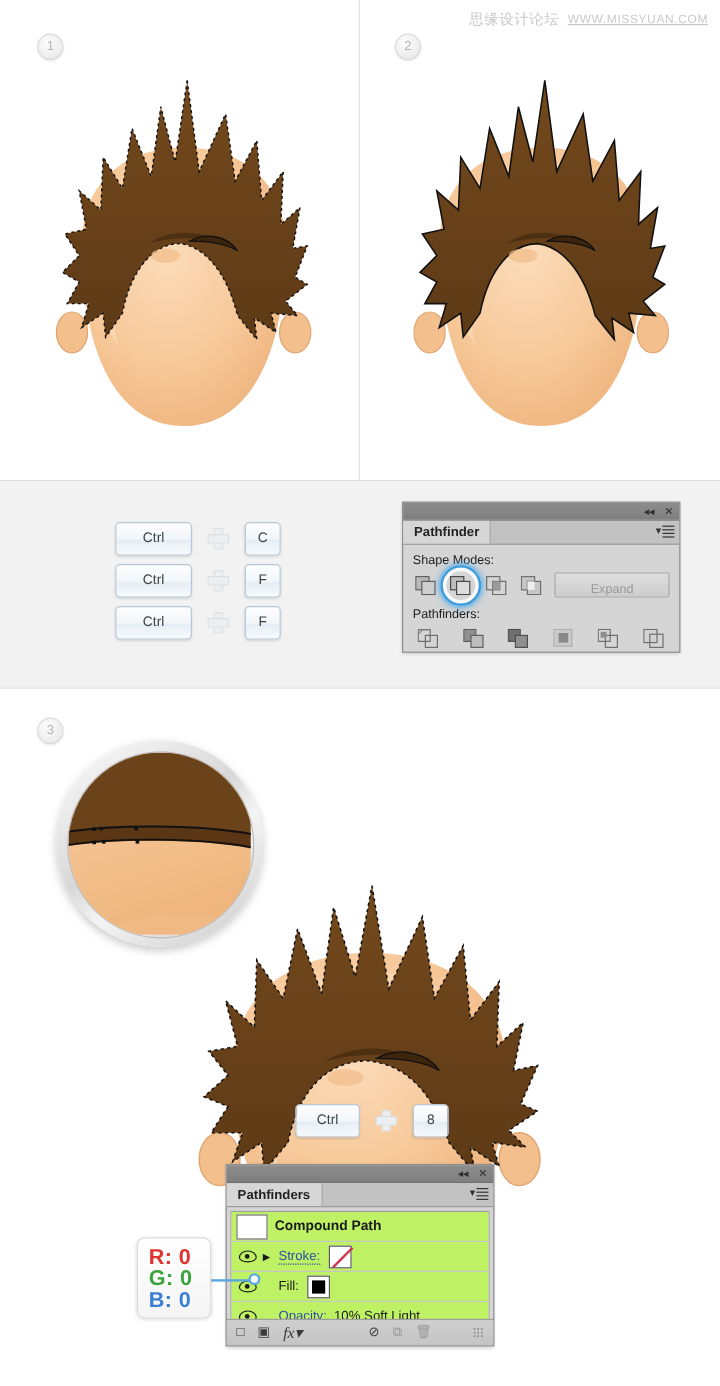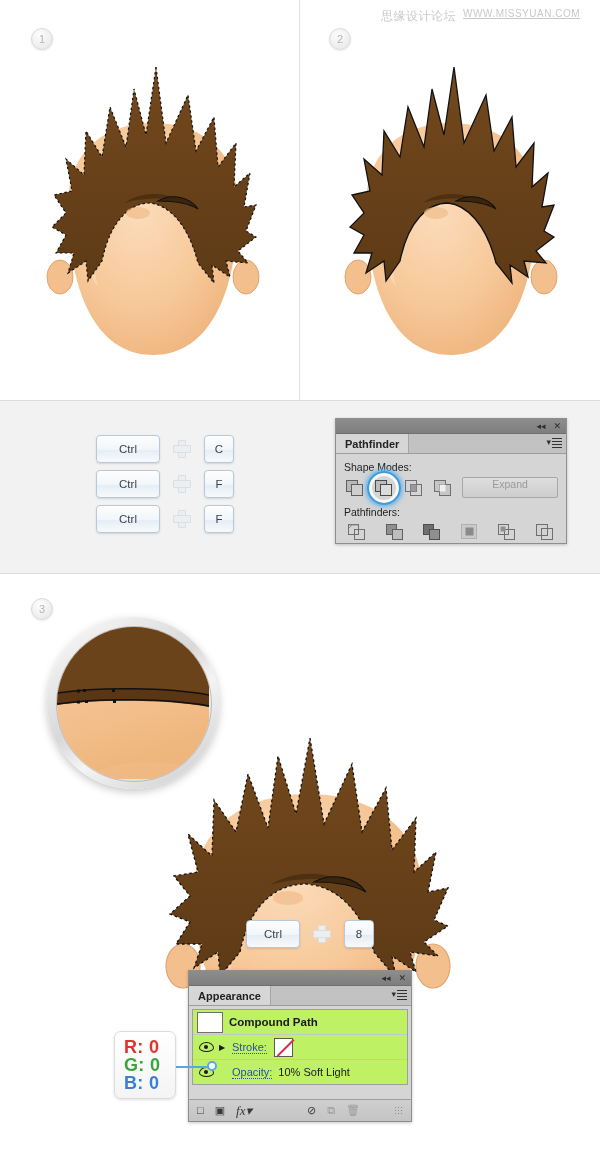--- a/index.html
+++ b/index.html
@@ -6,23 +6,23 @@
   body{
     width:600px;height:1155px;position:relative;overflow:hidden;
     background:#ffffff;
     font-family:"Liberation Sans",sans-serif;
     -webkit-font-smoothing:antialiased;
   }
   .stage{position:absolute;left:0;top:0;width:600px;height:1155px;}
 
   
   .watermark{
-    position:absolute;right:20px;top:8px;
+    position:absolute;right:10px;top:8px;
     color:#c9c9c9;font-size:11px;letter-spacing:.5px;white-space:nowrap;
-    display:flex;align-items:flex-start;gap:7px;
+    display:flex;align-items:center;gap:7px;
   }
   .wm-cn{font-size:12px;font-family:"DejaVu Sans",sans-serif;}
   .wm-en{font-size:10px;text-decoration:underline;}
 
   
   .sec-top{position:absolute;left:0;top:0;width:600px;height:401px;background:#fff;}
   .vdiv{position:absolute;left:299px;top:0;width:1px;height:401px;background:#e2e2e2;}
   .hdiv1{position:absolute;left:0;top:400px;width:600px;height:1px;background:#dcdcdc;}
   .sec-mid{position:absolute;left:0;top:401px;width:600px;height:172px;
            background:#f2f2f2;}
@@ -117,21 +117,21 @@
     position:absolute;left:50%;top:50%;transform:translate(-50%,-50%);
     width:30px;height:30px;border-radius:50%;
     border:2px solid #3b9de0;
     box-shadow:0 0 0 2px rgba(120,190,240,.45),inset 0 0 0 3px rgba(255,255,255,.85),
                0 0 5px 2px rgba(70,160,225,.55);
   }
   .expand{
     margin-left:auto;width:96px;height:19px;
     background:linear-gradient(180deg,#dedede,#cdcdcd);
     border:1px solid #a8a8a8;border-radius:2px;
-    display:flex;align-items:flex-start;justify-content:center;
+    display:flex;align-items:flex-end;justify-content:center;
     font-size:10.5px;color:#9a9a9a;
   }
   .pf-row2{display:flex;align-items:center;justify-content:space-between;
            padding:0 2px;margin-top:2px;}
 
   
   #appearance{left:188px;top:970px;width:224px;height:152px;}
   .ap-list{background:#eeeeee;margin:3px;border:1px solid #9e9e9e;}
   .ap-row{
     display:flex;align-items:center;height:24px;
@@ -453,21 +453,21 @@
     <span class="key narrow">8</span>
   </div>
 
   <div class="panel" id="appearance">
     <div class="panel-topbar">
       <span class="tb-ico">◂◂</span>
       <span class="tb-ico">✕</span>
     </div>
     <div class="panel-tabbar">
       <div class="panel-tab">
-        <span>Appearance</span>
+        <span>Pathfinders</span>
       </div>
       <div class="tab-menu">
         <span>▾</span>
         <span class="hamb">
             <i></i>
             <i></i>
             <i></i>
             <i></i>
           </span>
       </div>
@@ -481,20 +481,28 @@
 
       <div class="ap-row">
         <div class="ap-eye">
             <span class="eye"></span>
           </div>
         <span class="ap-arrow">▶</span>
         <span class="lnk">Stroke:</span>
         <span class="swatch none"></span>
       </div>
 
+      <div class="ap-row">
+        <div class="ap-eye">
+            <span class="eye"></span>
+          </div>
+        <span class="ap-arrow"></span>
+        <span>Fill:</span>
+        <span class="swatch black"></span>
+      </div>
 
       <div class="ap-row">
         <div class="ap-eye">
             <span class="eye"></span>
           </div>
         <span class="ap-arrow"></span>
         <span class="lnk">Opacity:</span>
         <span style="margin-left:6px">10% Soft Light</span>
       </div>
     </div>

